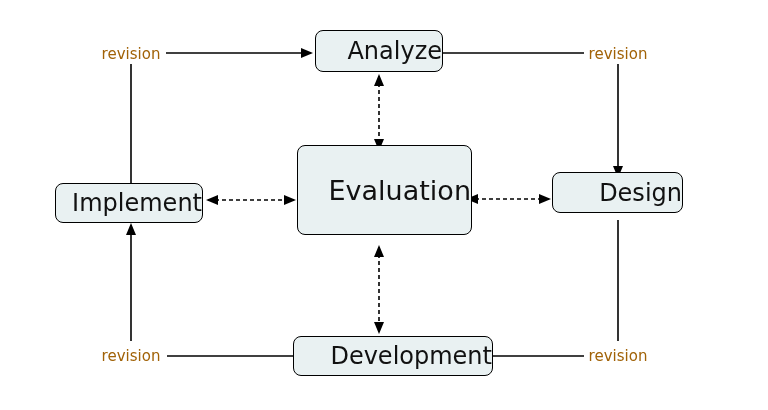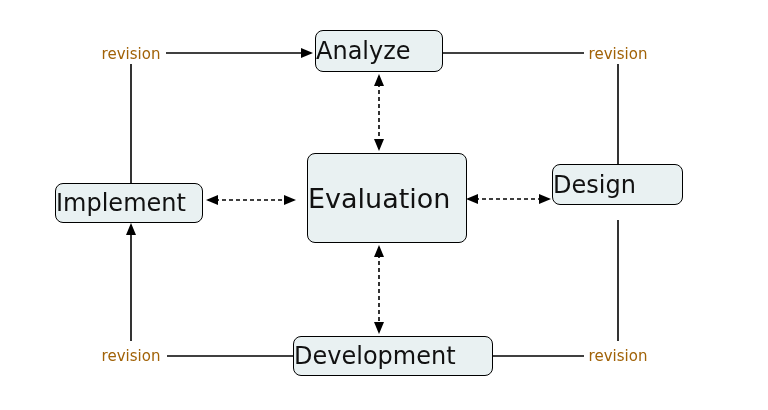--- a/index.html
+++ b/index.html
@@ -17,21 +17,21 @@
     width: 768px; height: 410px;
   }
   .node {
     position: absolute;
     box-sizing: border-box;
     background: #e9f1f2;
     border: 1.6px solid #000000;
     border-radius: 8px;
     display: flex;
     align-items: center;
-    justify-content: flex-start;
+    justify-content: flex-end;
     color: #111111;
     font-size: 24px;
     line-height: 1;
     white-space: nowrap;
   }
   .node-eval { font-size: 27px; }
   .rev {
     position: absolute;
     width: 68px;
     text-align: center;
@@ -71,25 +71,25 @@
   </svg>
 
   <div class="node" style="left:315px; top:30px; width:128px; height:42px;">
     <span>Analyze</span>
   </div>
 
   <div class="node" style="left:55px; top:183px; width:148px; height:40px;">
     <span>Implement</span>
   </div>
 
-  <div class="node node-eval" style="left:297px; top:153px; width:160px; height:90px;margin-left:10px;">
+  <div class="node node-eval" style="left:297px; top:145px; width:175px; height:90px;">
     <span>Evaluation</span>
   </div>
 
-  <div class="node" style="left:552px; top:164px; width:131px; height:41px;">
+  <div class="node" style="left:552px; top:172px; width:131px; height:41px;">
     <span>Design</span>
   </div>
 
   <div class="node" style="left:293px; top:336px; width:200px; height:40px;">
     <span>Development</span>
   </div>
 
   <div class="rev" style="left:97px; top:46px;">revision</div>
   <div class="rev" style="left:584px; top:46px;">revision</div>
   <div class="rev" style="left:97px; top:348px;">revision</div>

